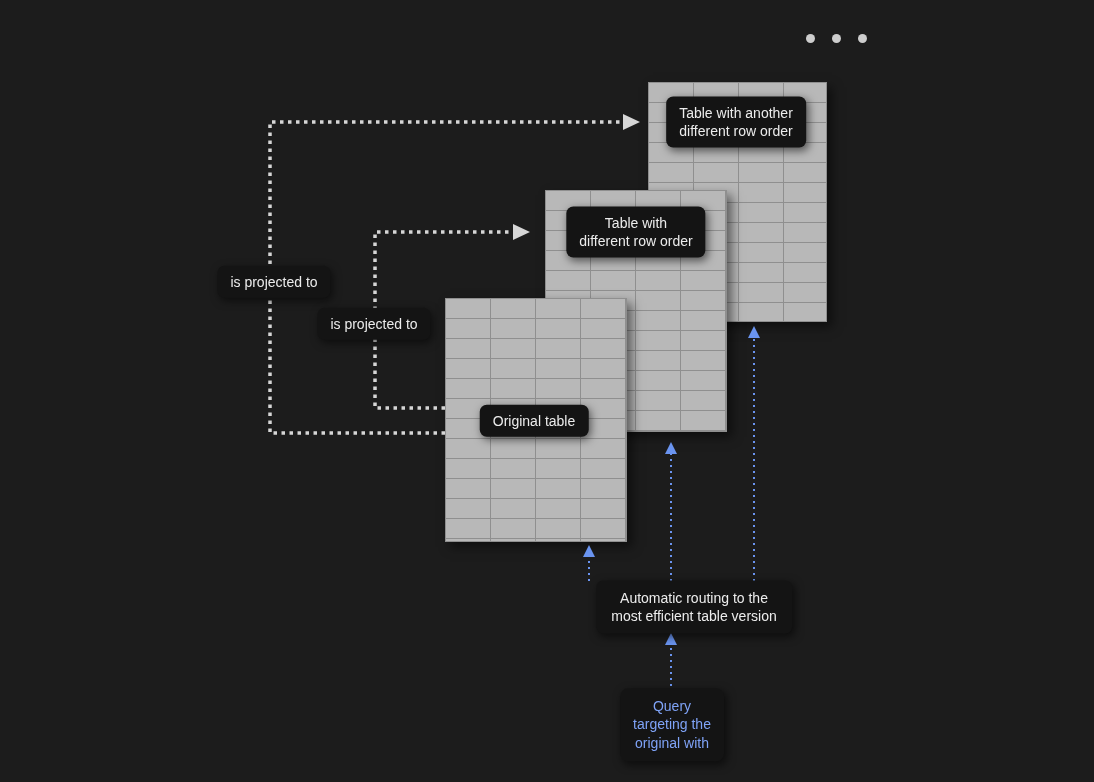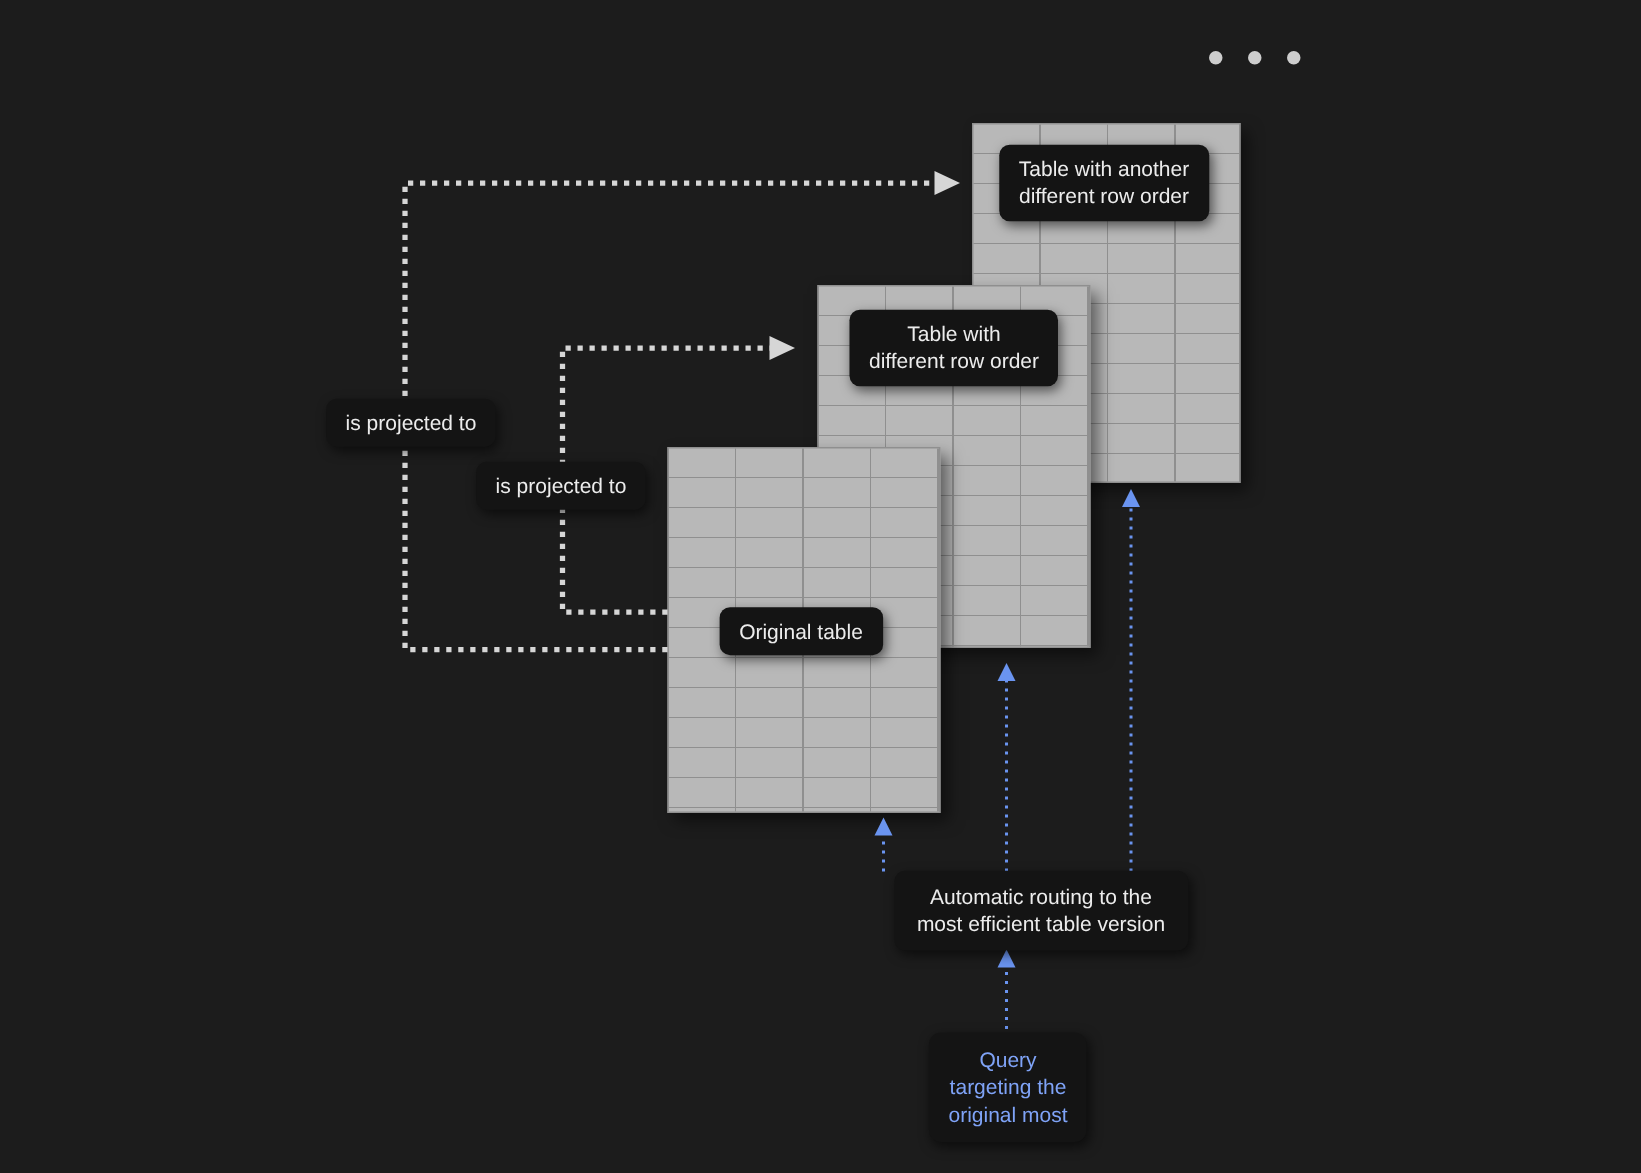--- a/index.html
+++ b/index.html
@@ -147,15 +147,15 @@
 
   <div class="label label-edge-top">is projected to</div>
 
   <div class="label label-edge-mid">is projected to</div>
 
   <div class="label label-routing">Automatic routing to the
 most efficient table version</div>
 
   <div class="label label-query">Query
 targeting the
-original most</div>
+original with</div>
 
 </div>
 
 </body></html>

